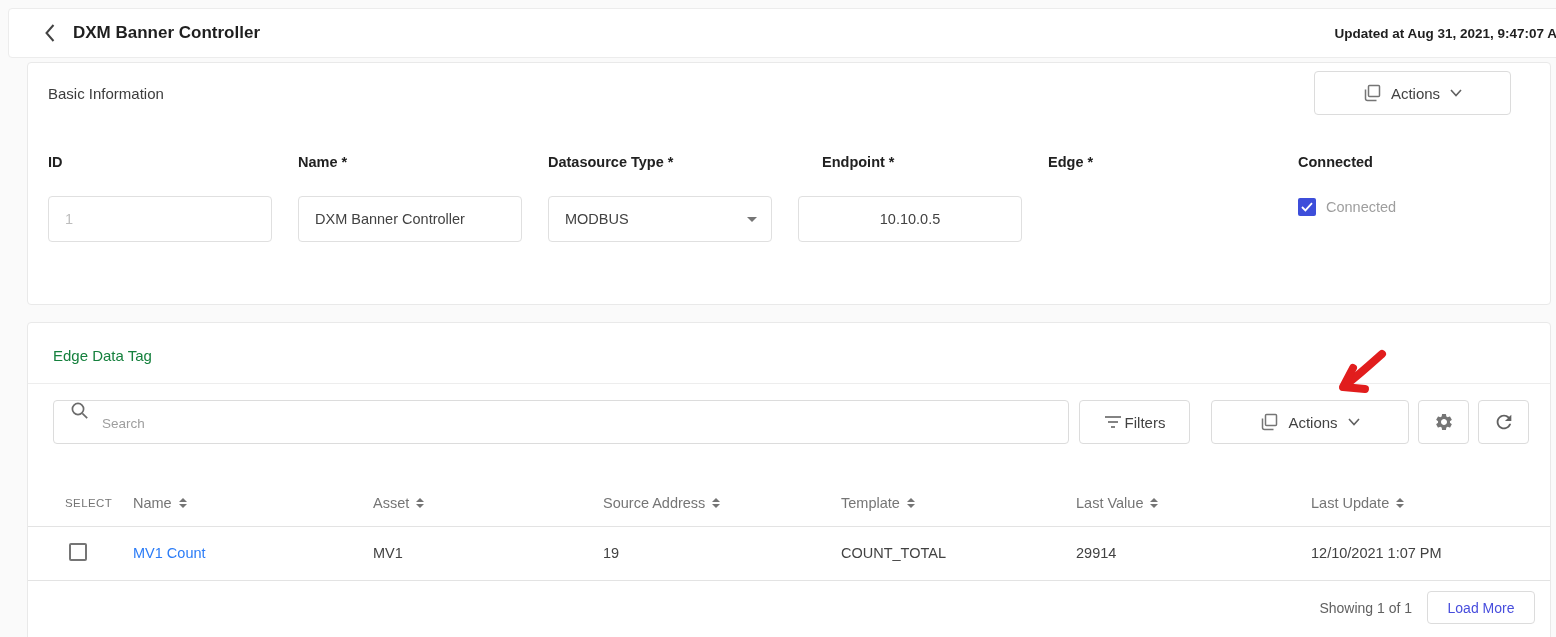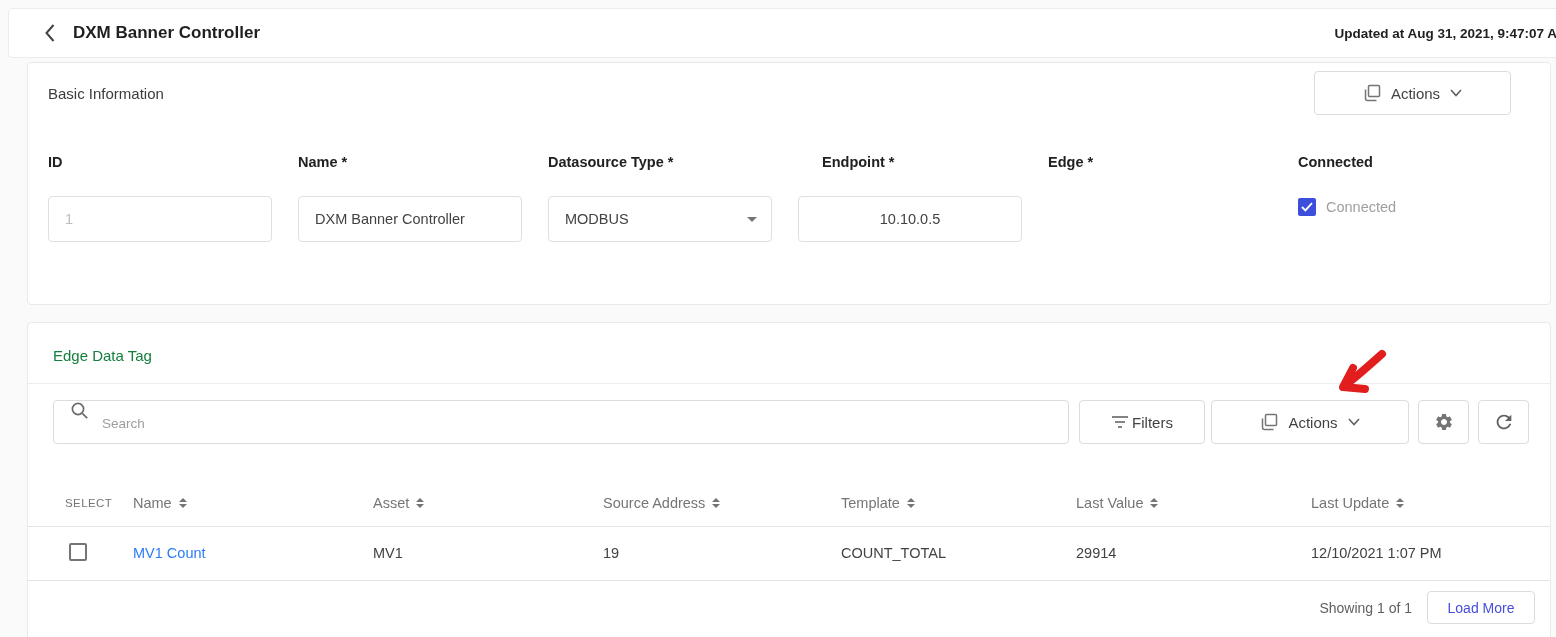--- a/index.html
+++ b/index.html
@@ -40,21 +40,21 @@
   .edge-title{position:absolute;left:25px;top:24px;font-size:15px;color:#15803d;}
   .divider{position:absolute;left:0;right:0;height:1px;background:#ededed;}
   .d1{top:60px;} .d2{top:203px;background:#e3e3e3;} .d3{top:257px;background:#e3e3e3;}
   .search-wrap{position:absolute;left:25px;top:77px;width:1016px;height:44px;border:1px solid #dcdcdc;
     border-radius:4px;box-sizing:border-box;display:flex;align-items:flex-start;background:#fff;}
   .search-wrap svg{margin:0 10px 0 16px;}
   .search-input{border:none;outline:none;flex:1;font-size:13.5px;color:#424242;height:100%;
     font-family:"Liberation Sans",sans-serif;background:transparent;}
   .search-input::placeholder{color:#9e9e9e;}
   .tbtn{position:absolute;top:77px;height:44px;}
-  .filters-btn{left:1051px;width:126px;gap:3px;}
+  .filters-btn{left:1051px;width:111px;gap:3px;}
   .actions-btn{left:1183px;width:198px;}
   .icon-btn{left:1390px;width:51px;}
   .refresh-btn{left:1450px;width:51px;}
   .annot-arrow{position:absolute;left:1303px;top:24px;pointer-events:none;}
 
   .trow{display:grid;grid-template-columns:68px 240px 230px 238px 235px 235px 1fr;
     padding-left:37px;align-items:center;position:absolute;left:0;right:0;}
   .thead{top:157px;height:46px;}
   .th{font-size:14.5px;color:#757575;display:flex;align-items:center;cursor:pointer;}
   .th-select{font-size:11.5px;letter-spacing:.4px;color:#757575;cursor:default;}

